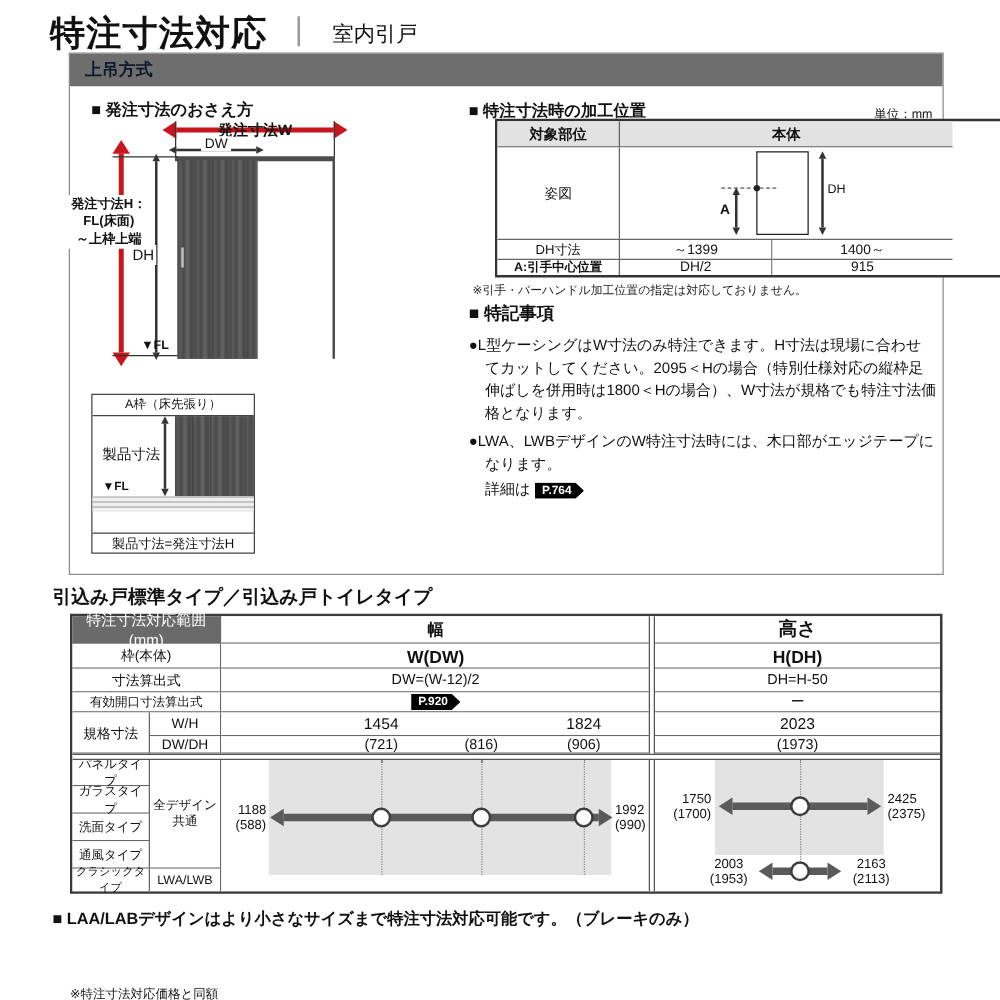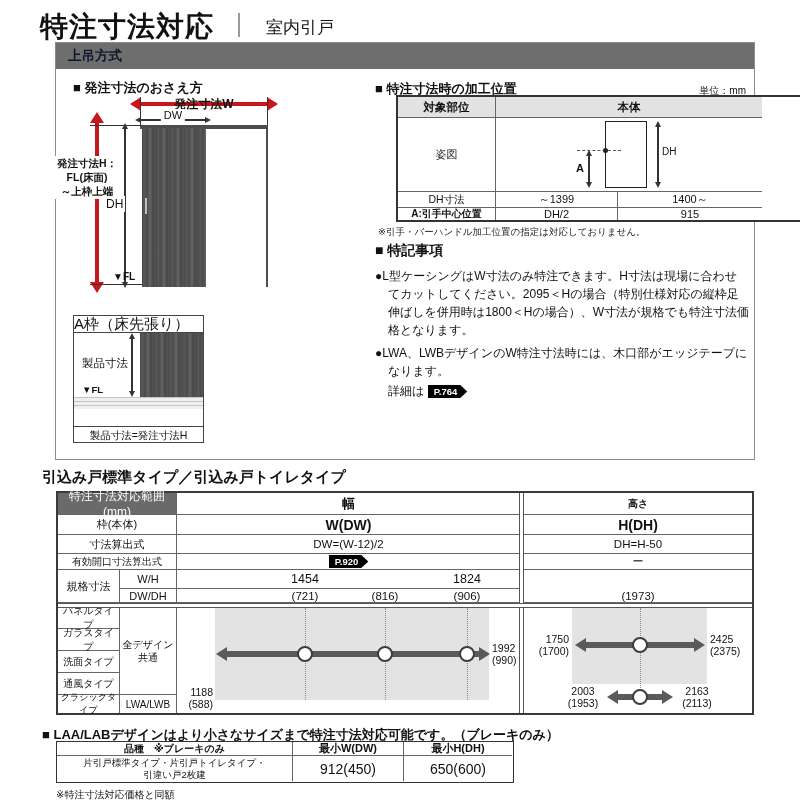--- a/index.html
+++ b/index.html
@@ -75,21 +75,21 @@
     <div>FL(床面)</div>
     <div>～上枠上端</div>
   </div>
   <div class="av blk thin" style="left:124px;top:129px;width:1.5px;height:153px;"></div>
   <div class="abs" style="left:104px;top:196px;font-size:12px;background:#fff;padding:1px 2px;z-index:3;">DH</div>
   <div class="abs" style="left:113px;top:271px;font-size:10px;font-weight:bold;z-index:3;">▼FL</div>
   <div class="abs" style="left:90px;top:125px;width:52px;height:1px;background:#333;"></div>
   <div class="abs" style="left:90px;top:284px;width:52px;height:1px;background:#333;"></div>
 
   <div class="abs" style="left:73px;top:315px;width:131px;height:128px;border:1px solid #444;box-sizing:border-box;background:#fff;">
-    <div style="height:16px;border-bottom:1px solid #444;font-size:15px;line-height:16px;">A枠（床先張り）</div>
+    <div style="height:16px;border-bottom:1px solid #444;font-size:10px;text-align:center;line-height:16px;">A枠（床先張り）</div>
     <div class="abs wood" style="left:66px;top:17px;width:63px;height:64px;"></div>
     <div class="av blk thin" style="left:57px;top:23px;width:1.5px;height:52px;"></div>
     <div class="abs" style="left:6px;top:40px;font-size:11.5px;background:#fff;padding:0 2px;">製品寸法</div>
     <div class="abs" style="left:8px;top:68px;font-size:9.5px;font-weight:bold;">▼FL</div>
     <div class="abs" style="left:0;top:81px;width:129px;height:12px;background:repeating-linear-gradient(180deg,#c4c4c4 0 1.5px,#efefef 1.5px 4px);"></div>
     <div class="abs" style="left:0;top:110px;width:129px;height:16px;border-top:1px solid #444;font-size:10.5px;text-align:center;line-height:16px;">製品寸法=発注寸法H</div>
   </div>
 
   <div class="abs" style="left:375px;top:80px;font-size:13px;font-weight:bold;">■ 特注寸法時の加工位置</div>
   <div class="abs" style="left:646px;top:84px;width:100px;text-align:right;font-size:10px;">単位：mm</div>
@@ -125,21 +125,21 @@
       <span class="pbadge">P.764</span>
     </div>
   </div>
 
   <div class="abs" style="left:42px;top:468px;font-size:15px;font-weight:bold;">引込み戸標準タイプ／引込み戸トイレタイプ</div>
 
   <div class="abs" style="left:56px;top:491px;width:698px;height:224px;border:2px solid #3a3a3a;box-sizing:border-box;background:#fff;">
 
     <div class="cell" style="left:0;top:0;width:119px;height:22px;background:#6a6a6a;color:#fff;font-size:12px;">特注寸法対応範囲(mm)</div>
     <div class="cell nbr" style="left:119px;top:0;width:343px;height:22px;font-weight:bold;font-size:13px;">幅</div>
-    <div class="cell nbr" style="left:466px;top:0;width:228px;height:22px;font-weight:bold;font-size:10px;">高さ</div>
+    <div class="cell nbr" style="left:466px;top:0;width:228px;height:22px;font-weight:bold;font-size:15px;">高さ</div>
 
     <div class="cell" style="left:0;top:22px;width:119px;height:20px;">枠(本体)</div>
     <div class="cell nbr" style="left:119px;top:22px;width:343px;height:20px;font-weight:bold;font-size:14px;">W(DW)</div>
     <div class="cell nbr" style="left:466px;top:22px;width:228px;height:20px;font-weight:bold;font-size:14px;">H(DH)</div>
 
     <div class="cell" style="left:0;top:42px;width:119px;height:19px;">寸法算出式</div>
     <div class="cell nbr" style="left:119px;top:42px;width:343px;height:19px;font-size:11.5px;">DW=(W-12)/2</div>
     <div class="cell nbr" style="left:466px;top:42px;width:228px;height:19px;font-size:11.5px;">DH=H-50</div>
 
     <div class="cell" style="left:0;top:61px;width:119px;height:16px;font-size:10px;">有効開口寸法算出式</div>
@@ -149,20 +149,21 @@
     <div class="cell nbr" style="left:466px;top:61px;width:228px;height:16px;">ー</div>
 
     <div class="cell" style="left:0;top:77px;width:62px;height:33px;">規格寸法</div>
     <div class="cell" style="left:62px;top:77px;width:57px;height:19px;">W/H</div>
     <div class="cell" style="left:62px;top:96px;width:57px;height:14px;">DW/DH</div>
     <div class="cell nbr" style="left:119px;top:77px;width:343px;height:19px;">
       <span class="abs" style="left:128px;transform:translateX(-50%);font-size:12.5px;">1454</span>
       <span class="abs" style="left:208px;transform:translateX(-50%);font-size:12.5px;margin-top:48px;">1644</span>
       <span class="abs" style="left:290px;transform:translateX(-50%);font-size:12.5px;">1824</span>
     </div>
+    <div class="cell nbr" style="left:466px;top:77px;width:228px;height:19px;font-size:12.5px;">2023</div>
     <div class="cell nbr" style="left:119px;top:96px;width:343px;height:14px;">
       <span class="abs" style="left:128px;transform:translateX(-50%);font-size:11.5px;">(721)</span>
       <span class="abs" style="left:208px;transform:translateX(-50%);font-size:11.5px;">(816)</span>
       <span class="abs" style="left:290px;transform:translateX(-50%);font-size:11.5px;">(906)</span>
     </div>
     <div class="cell nbr" style="left:466px;top:96px;width:228px;height:14px;font-size:11.5px;">(1973)</div>
 
     <div class="cell" style="left:0;top:115px;width:62px;height:21px;font-size:10px;">パネルタイプ</div>
     <div class="cell" style="left:0;top:136px;width:62px;height:22px;font-size:10px;">ガラスタイプ</div>
     <div class="cell" style="left:0;top:158px;width:62px;height:22px;font-size:10px;">洗面タイプ</div>
@@ -176,21 +177,21 @@
 
     <div class="cell nbr nbb" style="left:119px;top:115px;width:343px;height:105px;">
       <div class="abs" style="left:38px;top:0;width:274px;height:92px;background:#e3e3e3;"></div>
       <div class="dotv" style="left:128px;top:0;height:92px;"></div>
       <div class="dotv" style="left:208px;top:0;height:92px;"></div>
       <div class="dotv" style="left:290px;top:0;height:92px;"></div>
       <div class="ah gry big" style="left:50px;top:43px;width:252px;height:6px;"></div>
       <div class="circ" style="left:128px;top:46px;"></div>
       <div class="circ" style="left:208px;top:46px;"></div>
       <div class="circ" style="left:290px;top:46px;"></div>
-      <div class="rlabel" style="left:2px;width:34px;top:34px;text-align:right;margin-top:44px;">
+      <div class="rlabel" style="left:2px;width:34px;top:34px;text-align:right;">
         <div>1188</div>
         <div>(588)</div>
       </div>
       <div class="rlabel" style="left:315px;width:32px;top:34px;text-align:left;">
         <div>1992</div>
         <div>(990)</div>
       </div>
     </div>
 
     <div class="cell nbr nbb" style="left:466px;top:115px;width:228px;height:105px;">
@@ -217,27 +218,16 @@
         <div>(2113)</div>
       </div>
     </div>
 
     <div class="abs" style="left:461px;top:0;width:5px;height:220px;background:#fff;border-left:1px solid #555;border-right:1px solid #555;box-sizing:border-box;z-index:6;"></div>
     <div class="abs" style="left:0;top:110px;width:694px;height:5px;background:#fff;border-top:1px solid #555;border-bottom:1px solid #555;box-sizing:border-box;z-index:7;"></div>
   </div>
 
   <div class="abs" style="left:42px;top:726px;font-size:13px;font-weight:bold;">■ LAA/LABデザインはより小さなサイズまで特注寸法対応可能です。（ブレーキのみ）</div>
 
-  <div class="abs" style="left:56px;top:741px;width:458px;height:42px;border:1.5px solid #333;box-sizing:border-box;background:#fff;">
-    <div class="cell" style="left:0;top:0;width:236px;height:14px;font-size:10px;font-weight:bold;">品種　※ブレーキのみ</div>
-    <div class="cell" style="left:236px;top:0;width:111px;height:14px;font-size:11px;font-weight:bold;">最小W(DW)</div>
-    <div class="cell nbr" style="left:347px;top:0;width:108px;height:14px;font-size:11px;font-weight:bold;">最小H(DH)</div>
-    <div class="cell nbb" style="left:0;top:14px;width:236px;height:25px;font-size:9.5px;line-height:1.25;flex-direction:column;">
-      <div>片引戸標準タイプ・片引戸トイレタイプ・</div>
-      <div>引違い戸2枚建</div>
-    </div>
-    <div class="cell nbb" style="left:236px;top:14px;width:111px;height:25px;font-size:14px;">912(450)</div>
-    <div class="cell nbr nbb" style="left:347px;top:14px;width:108px;height:25px;font-size:14px;">650(600)</div>
-  </div>
 
   <div class="abs" style="left:56px;top:788px;font-size:10px;">※特注寸法対応価格と同額</div>
 
 </div>
 
 </body></html>

